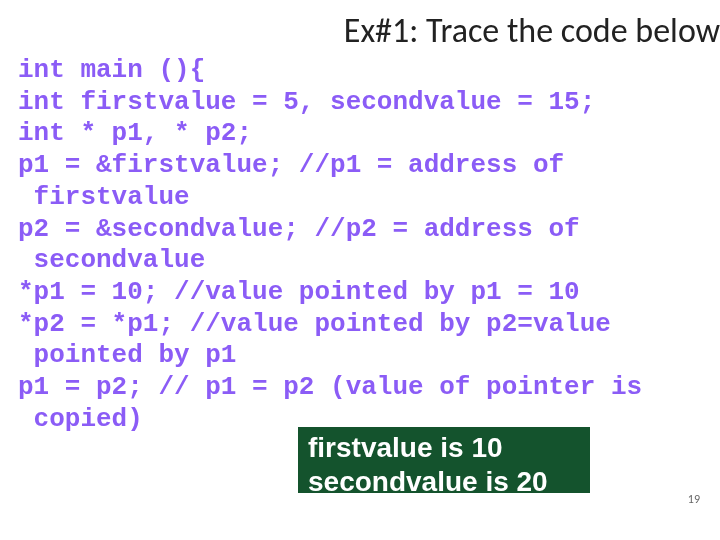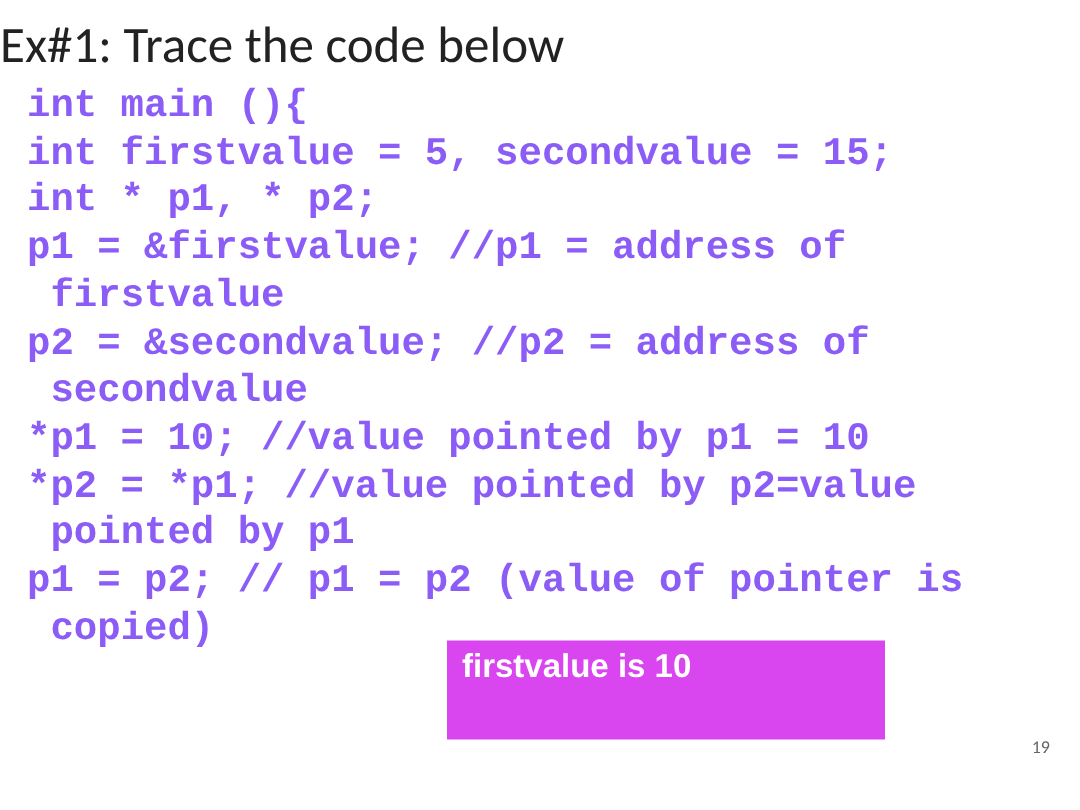--- a/index.html
+++ b/index.html
@@ -12,21 +12,21 @@
     overflow: hidden;
     position: relative;
   }
   .slide {
     width: 720px;
     height: 540px;
     position: relative;
     box-sizing: border-box;
   }
   .title {
-    text-align: left;
+    text-align: right;
     font-size: 34px;
     color: #222;
     padding-top: 10px;
     padding-bottom: 4px;
     font-weight: 400;
   }
   .code-block {
     padding: 0 18px;
     font-family: "Courier New", Courier, monospace;
     font-weight: bold;
@@ -34,25 +34,25 @@
     line-height: 1.22;
     color: #8b5cf6; 
     white-space: pre-wrap;
   }
   .overlay-box {
     position: absolute;
     left: 298px;
     top: 427px;
     width: 292px;
     height: 66px;
-    background: #d946ef;
+    background: #14532d;
     color: #fff;
     font-family: Arial, sans-serif;
     font-weight: bold;
-    font-size: 22px;
+    font-size: 28px;
     line-height: 1.2;
     padding: 4px 10px 4px 10px;
     box-sizing: border-box;
   }
   .page-num {
     position: absolute;
     right: 20px;
     bottom: 34px;
     font-size: 12px;
     color: #666;
@@ -74,17 +74,18 @@
 p2 = &amp;secondvalue; //p2 = address of
  secondvalue
 *p1 = 10; //value pointed by p1 = 10
 *p2 = *p1; //value pointed by p2=value
  pointed by p1
 p1 = p2; // p1 = p2 (value of pointer is
  copied)</div>
 
   <div class="overlay-box">
     <div>firstvalue is 10</div>
+    <div>secondvalue is 20</div>
   </div>
 
   <div class="page-num">19</div>
 
 </div>
 
 </body></html>

